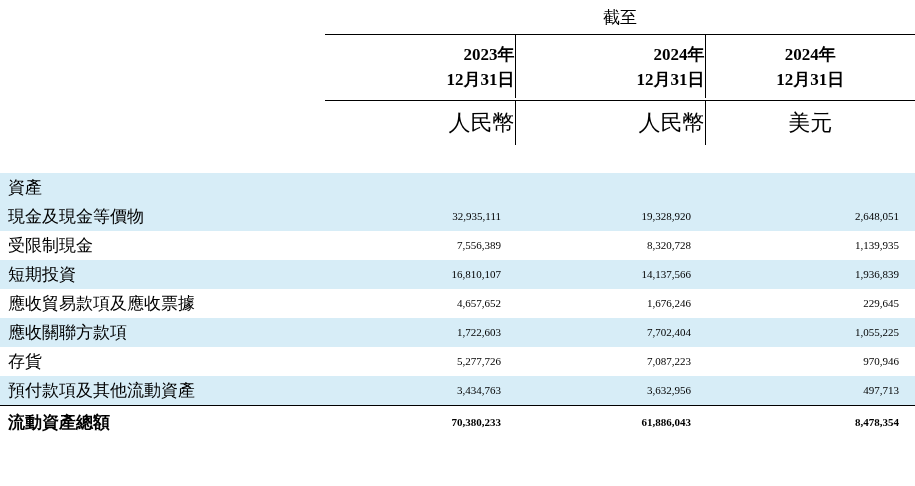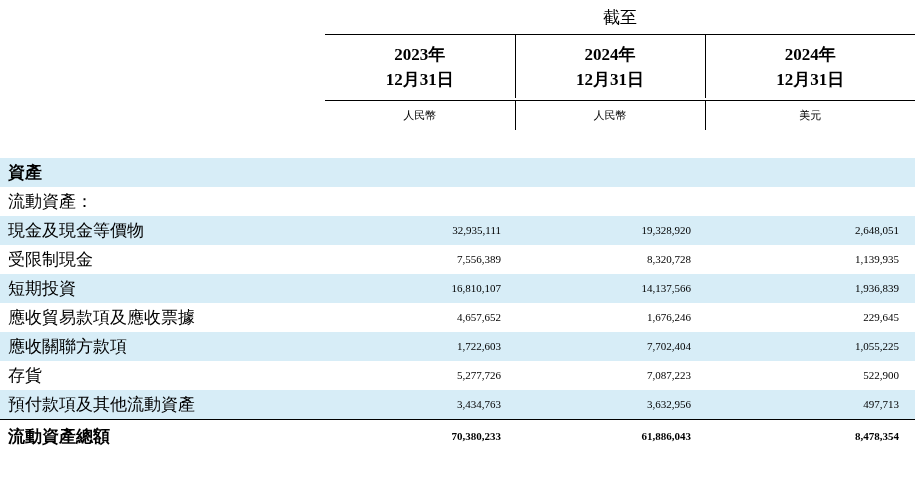--- a/index.html
+++ b/index.html
@@ -43,43 +43,43 @@
   .hdr-date {
     text-align: center;
     font-weight: bold;
     font-size: 17px;
     line-height: 1.45;
     padding: 8px 0 6px 0;
     vertical-align: bottom;
   }
   .hdr-cur {
     text-align: center;
-    font-size: 11px;
+    font-size: 22px;
     padding: 7px 0 7px 0;
     vertical-align: bottom;
   }
-  .vline-r { border-right: 1.2px solid #000; }
+  .vline-r { border-right: 1.2px solid #000; text-align: right; }
   .sub-rule { border-bottom: 1.2px solid #000; }
   .gap-row td { height: 26px; }
 
   
   tr.band td { background: #d7edf7; }
   td.label {
     padding: 3px 0 3px 8px;
     white-space: nowrap;
     font-size: 17px;
   }
   td.num {
     text-align: right;
     padding: 3px 14px 3px 0;
     font-size: 11px;
     font-variant-numeric: tabular-nums;
   }
   td.num.last { padding-right: 16px; }
-  tr.head-row td.label { font-weight: bold; }
+  tr.head-row td.label { font-weight: normal; }
   tr.total-row td {
     font-weight: bold;
     border-top: 1.3px solid #000;
     padding-top: 5px;
     padding-bottom: 5px;
   }
 </style>
 </head>
 <body>
 
@@ -131,26 +131,20 @@
       </tr>
 
       </tbody>
       <tbody id="body-rows">
         <tr class="band head-row">
           <td class="label">資產</td>
           <td class="num"></td>
           <td class="num"></td>
           <td class="num last"></td>
         </tr>
-        <tr>
-          <td class="label">流動資產：</td>
-          <td class="num"></td>
-          <td class="num"></td>
-          <td class="num last"></td>
-        </tr>
         <tr class="band">
           <td class="label">現金及現金等價物</td>
           <td class="num">32,935,111</td>
           <td class="num">19,328,920</td>
           <td class="num last">2,648,051</td>
         </tr>
         <tr>
           <td class="label">受限制現金</td>
           <td class="num">7,556,389</td>
           <td class="num">8,320,728</td>
@@ -171,21 +165,21 @@
         <tr class="band">
           <td class="label">應收關聯方款項</td>
           <td class="num">1,722,603</td>
           <td class="num">7,702,404</td>
           <td class="num last">1,055,225</td>
         </tr>
         <tr>
           <td class="label">存貨</td>
           <td class="num">5,277,726</td>
           <td class="num">7,087,223</td>
-          <td class="num last">522,900</td>
+          <td class="num last">970,946</td>
         </tr>
         <tr class="band">
           <td class="label">預付款項及其他流動資產</td>
           <td class="num">3,434,763</td>
           <td class="num">3,632,956</td>
           <td class="num last">497,713</td>
         </tr>
         <tr class="total-row">
           <td class="label">流動資產總額</td>
           <td class="num">70,380,233</td>

